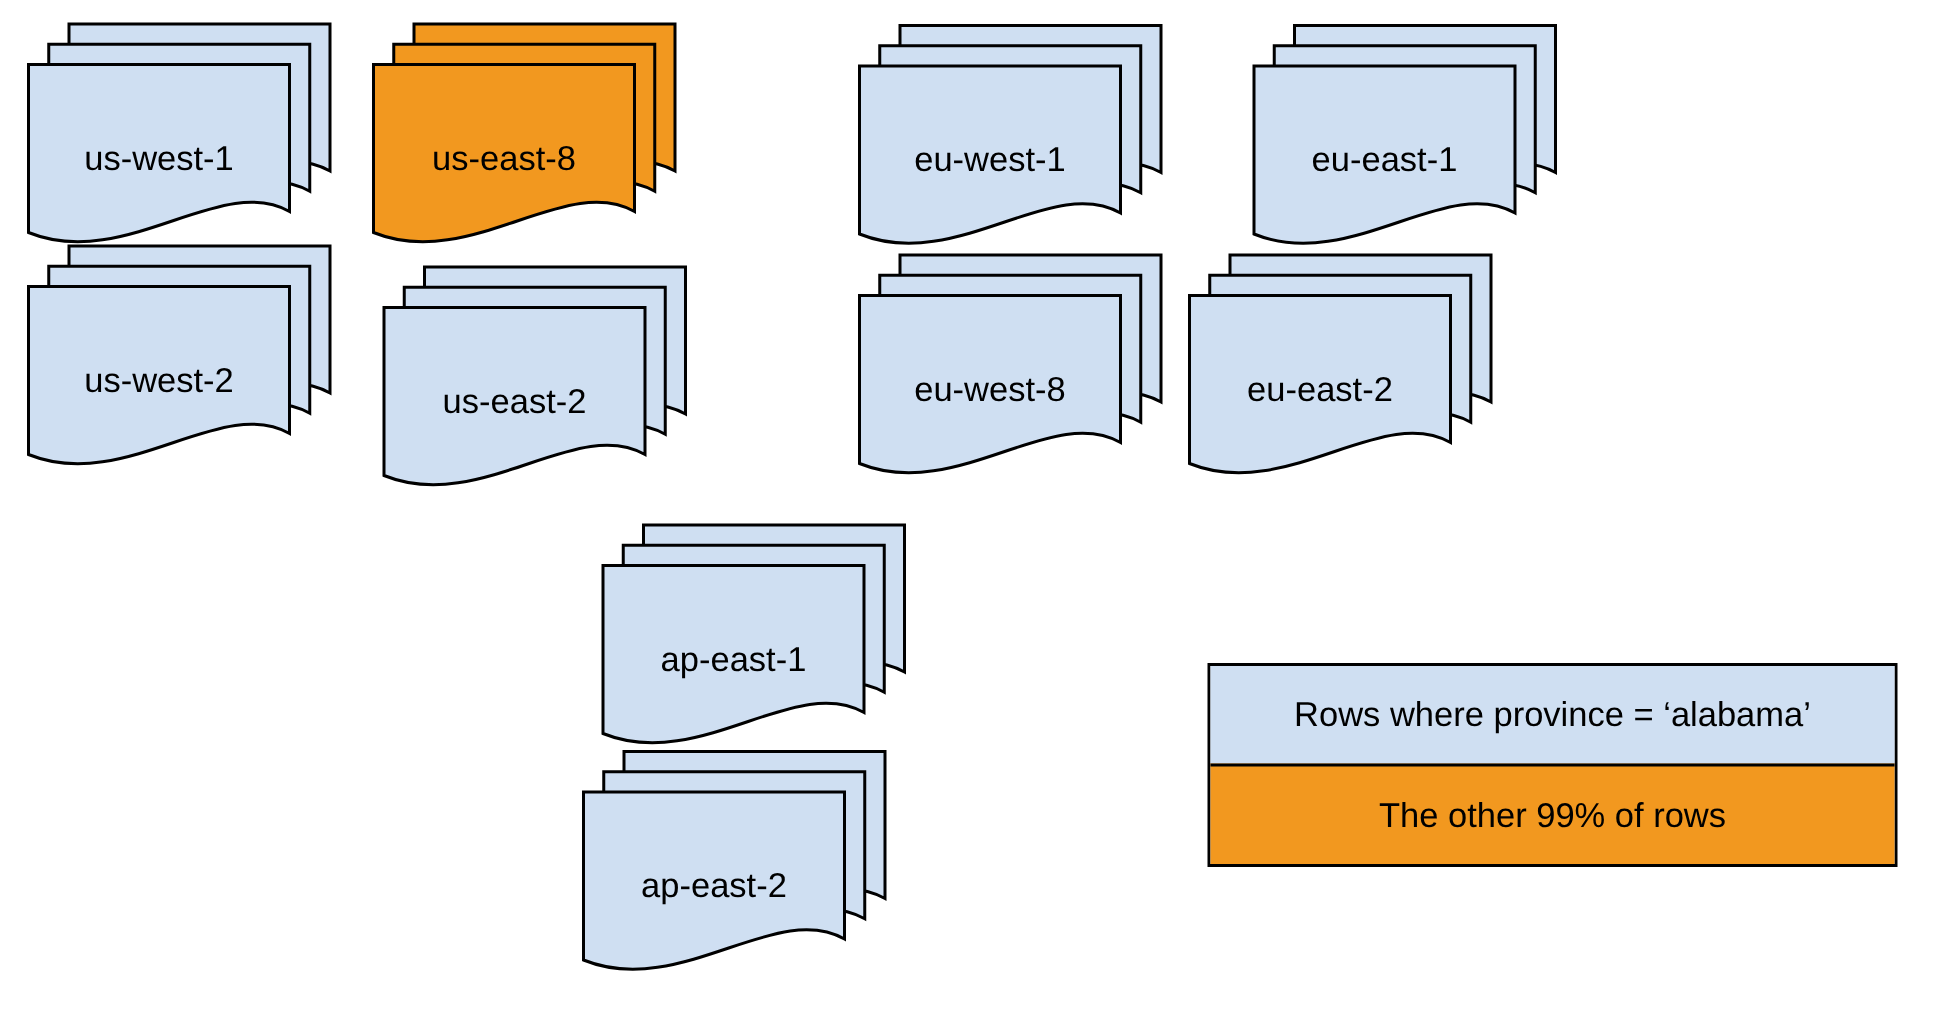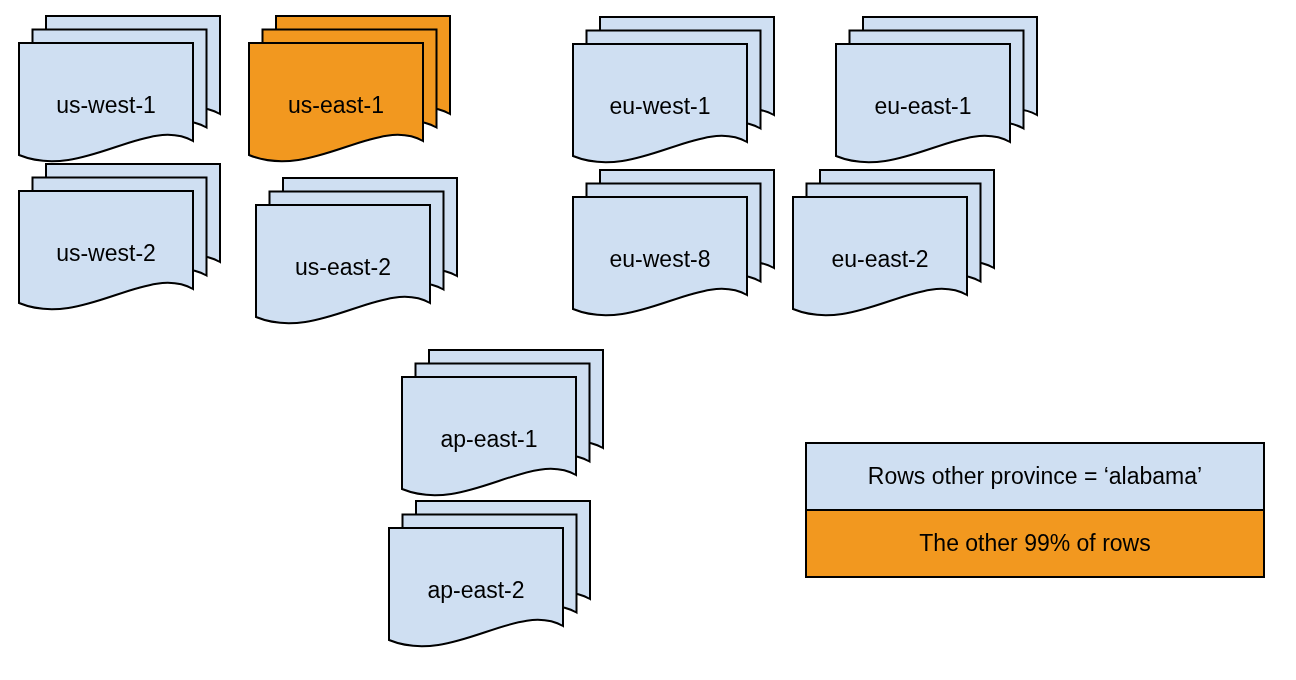--- a/index.html
+++ b/index.html
@@ -85,21 +85,21 @@
     <div class="stack-label">us-west-1</div>
   </div>
     <div class="doc-stack orange" style="left: 249px; top: 16px;">
     <svg width="206" height="157" viewBox="-2 -2 206 157">
       <g>
         <path class="doc" transform="translate(27,0)" d="M0,0 L174,0 L174,98 C128,72 64,138 0,112 Z"></path>
         <path class="doc" transform="translate(13.5,13.5)" d="M0,0 L174,0 L174,98 C128,72 64,138 0,112 Z"></path>
         <path class="doc" transform="translate(0,27)" d="M0,0 L174,0 L174,98 C128,72 64,138 0,112 Z"></path>
       </g>
     </svg>
-    <div class="stack-label">us-east-1</div>
+    <div class="stack-label">us-east-8</div>
   </div>
     <div class="doc-stack blue" style="left: 573px; top: 17px;">
     <svg width="206" height="157" viewBox="-2 -2 206 157">
       <g>
         <path class="doc" transform="translate(27,0)" d="M0,0 L174,0 L174,98 C128,72 64,138 0,112 Z"></path>
         <path class="doc" transform="translate(13.5,13.5)" d="M0,0 L174,0 L174,98 C128,72 64,138 0,112 Z"></path>
         <path class="doc" transform="translate(0,27)" d="M0,0 L174,0 L174,98 C128,72 64,138 0,112 Z"></path>
       </g>
     </svg>
     <div class="stack-label">eu-west-1</div>
@@ -169,19 +169,19 @@
       <g>
         <path class="doc" transform="translate(27,0)" d="M0,0 L174,0 L174,98 C128,72 64,138 0,112 Z"></path>
         <path class="doc" transform="translate(13.5,13.5)" d="M0,0 L174,0 L174,98 C128,72 64,138 0,112 Z"></path>
         <path class="doc" transform="translate(0,27)" d="M0,0 L174,0 L174,98 C128,72 64,138 0,112 Z"></path>
       </g>
     </svg>
     <div class="stack-label">ap-east-2</div>
   </div>
     <div class="legend">
     <div class="legend-row blue">
-      <span>Rows other province = ‘alabama’</span>
+      <span>Rows where province = ‘alabama’</span>
     </div>
     <div class="legend-row orange">
       <span>The other 99% of rows</span>
     </div>
   </div>
 </div>
 
 </body></html>

